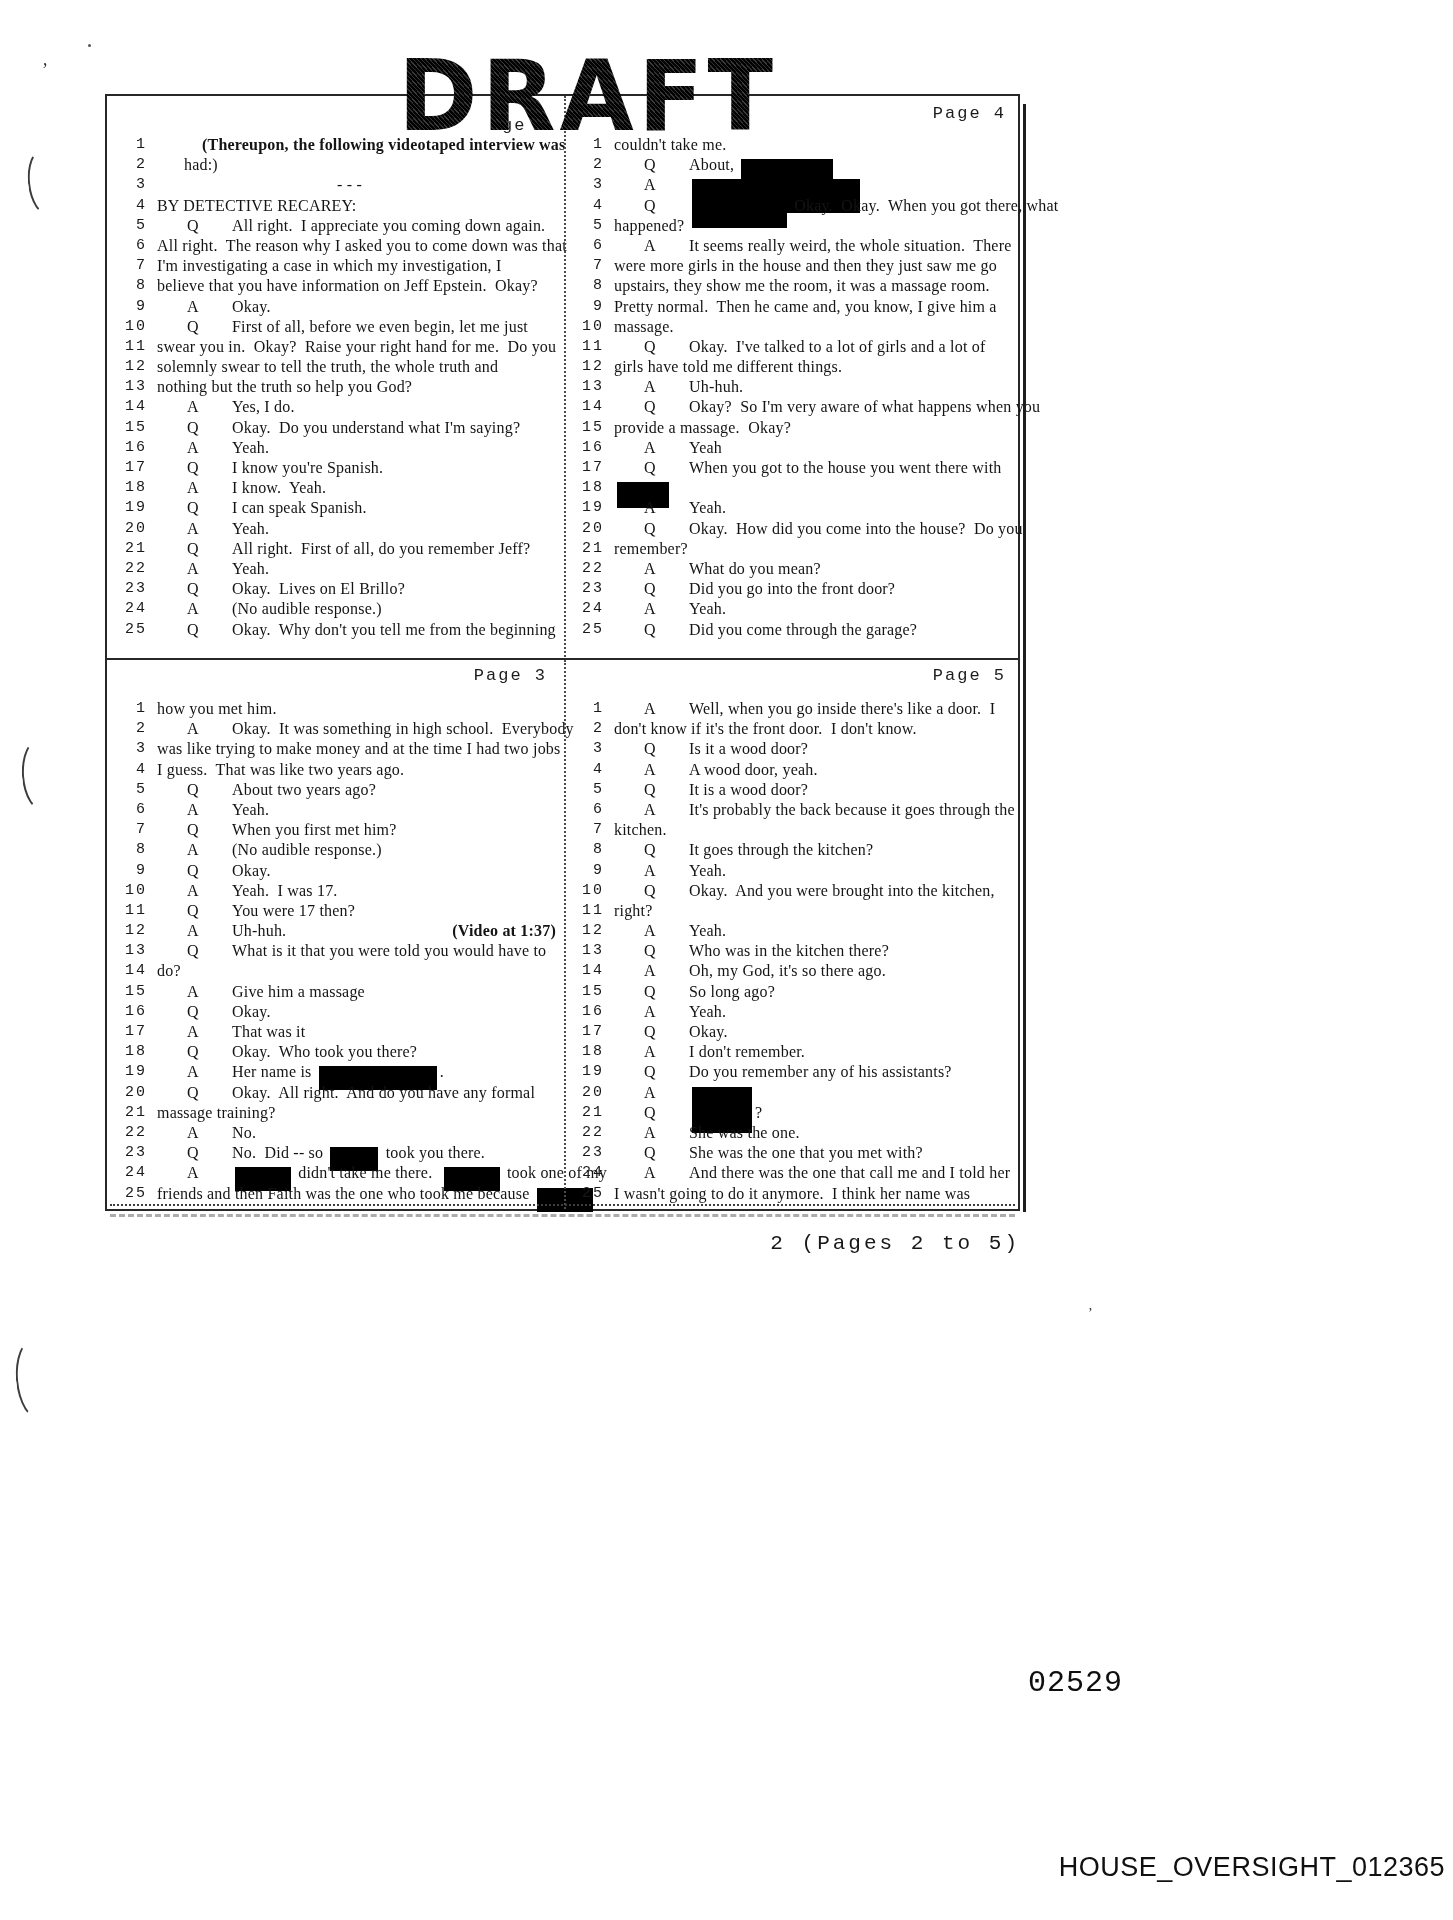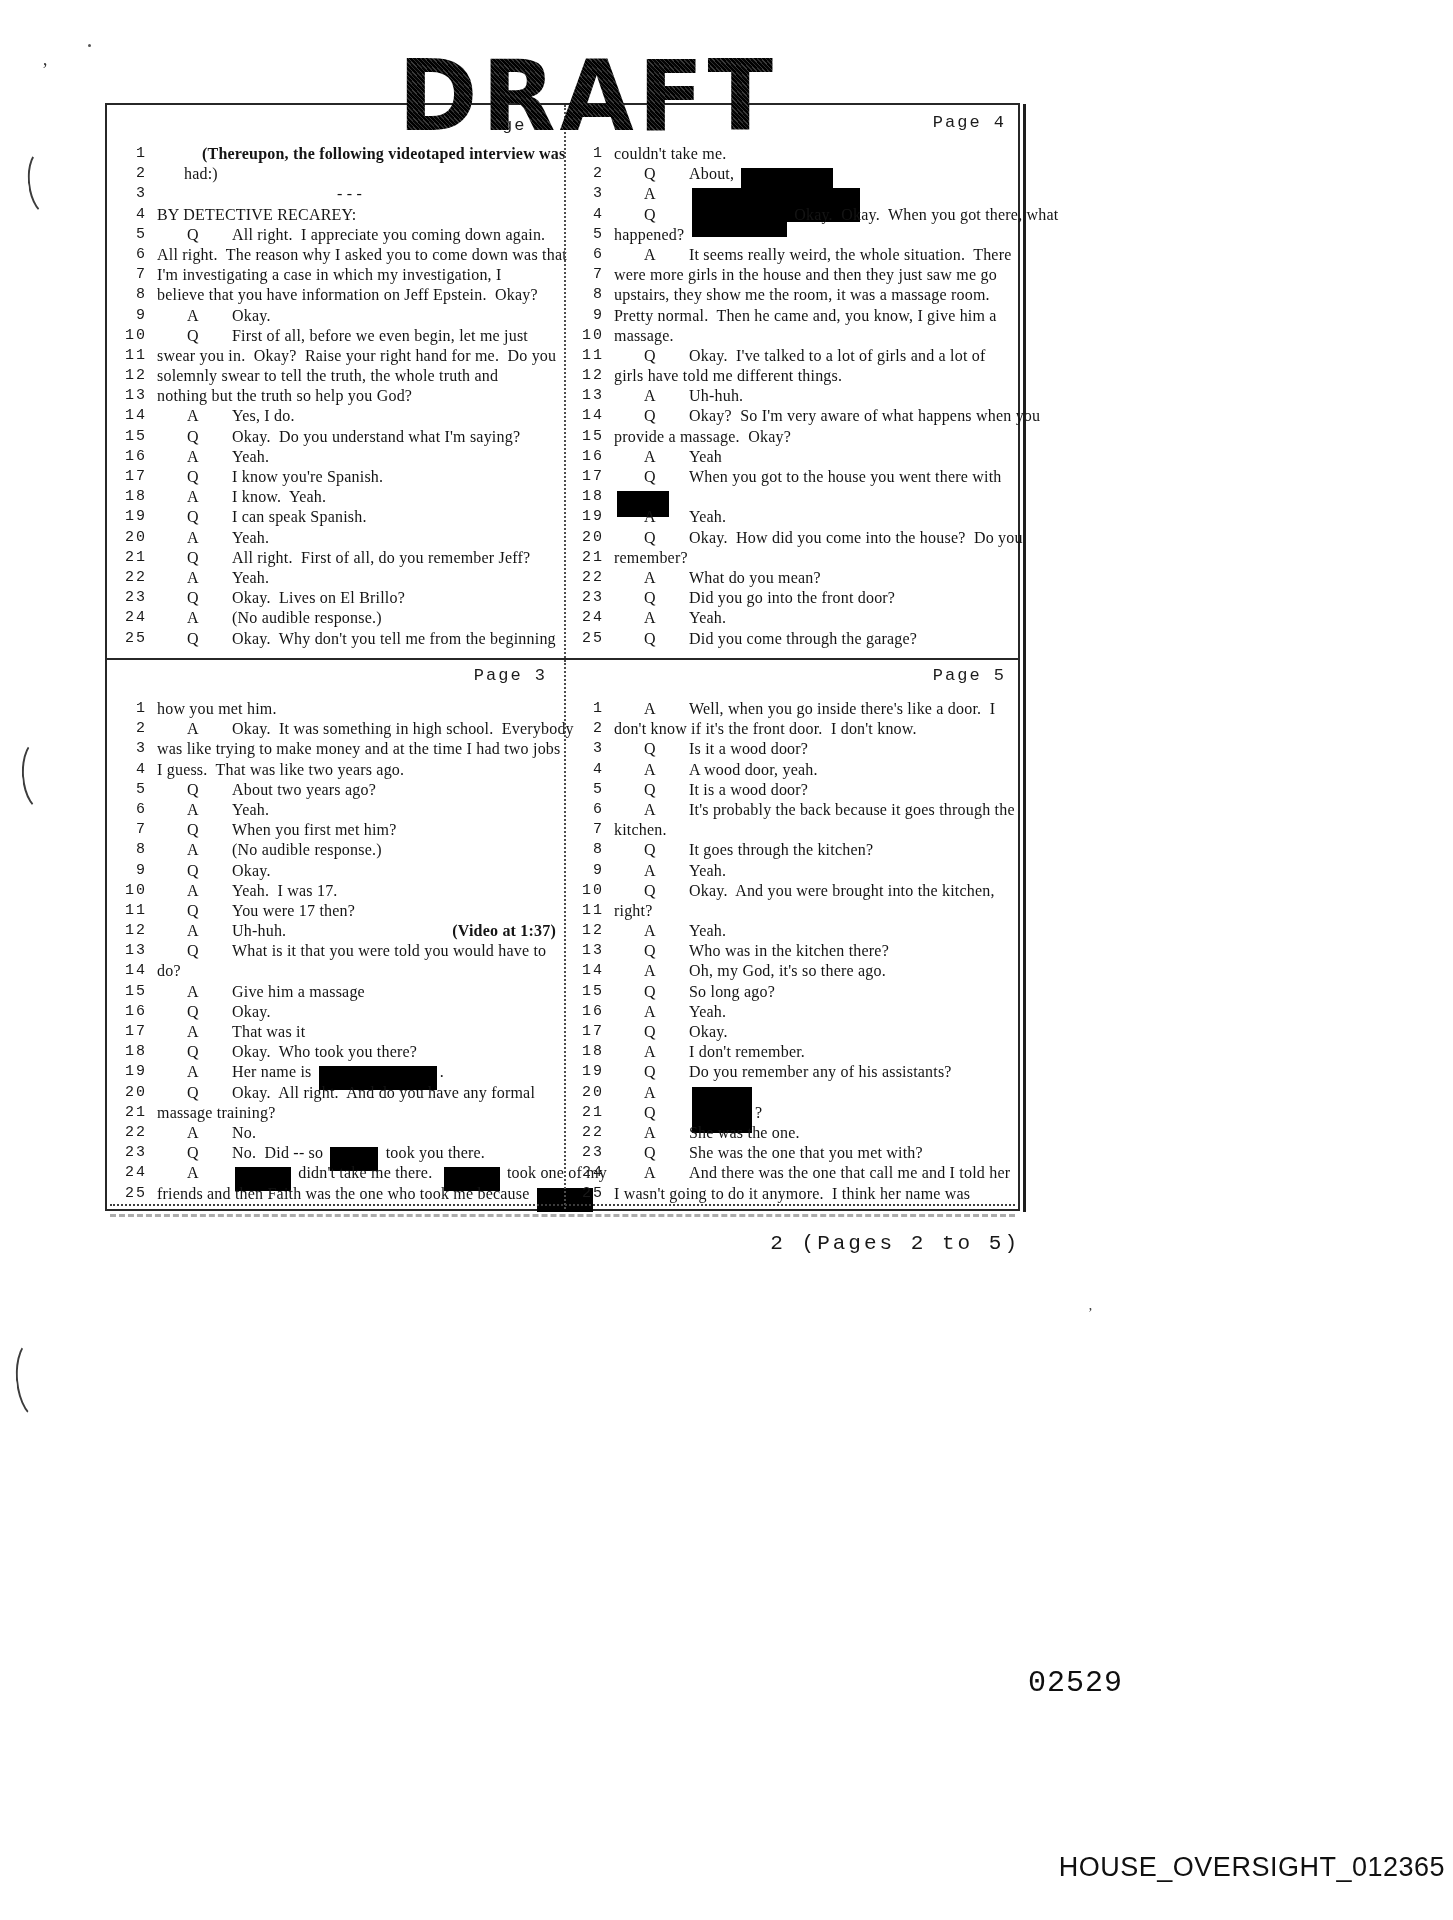--- a/index.html
+++ b/index.html
@@ -8,21 +8,21 @@
 
   
   .stamp{position:absolute;left:398px;top:48px;z-index:5;
          font-family:"DejaVu Sans", sans-serif;font-weight:900;font-size:96px;line-height:1;
          letter-spacing:4px;transform:scaleY(1.02);color:transparent;
          background-image:repeating-linear-gradient(47deg,#000 0 2px,#2e2e2e 2px 3px,#050505 3px 5px,#3a3a3a 5px 6px);
          -webkit-background-clip:text;background-clip:text;}
 
   
   .tbox{position:absolute;left:105px;width:915px;border:2px solid #272727;box-sizing:border-box;background:#fff;}
-  #boxTop{top:103px;height:608px;}
+  #boxTop{top:94px;height:608px;}
   #boxBottom{top:658px;height:553px;padding-left:40px;}
   .divider{position:absolute;left:457px;top:0;bottom:0;width:0;border-left:2px dotted #4c4c4c;}
   .leader{position:absolute;left:3px;right:3px;bottom:3px;border-top:2px dotted #3d3d3d;}
   .pl{position:absolute;font-family:"Liberation Mono", monospace;font-size:17px;color:#1c1c1c;letter-spacing:2px;}
   .pl.tr{top:8px;right:12px;}
   .pl.bl{top:6px;left:352px;width:88px;text-align:right;}
   .pl.br{top:6px;right:12px;}
   .pl.frag{position:absolute;left:502px;top:116px;z-index:2;}
 
   .col{position:absolute;top:40px;width:449px;}

